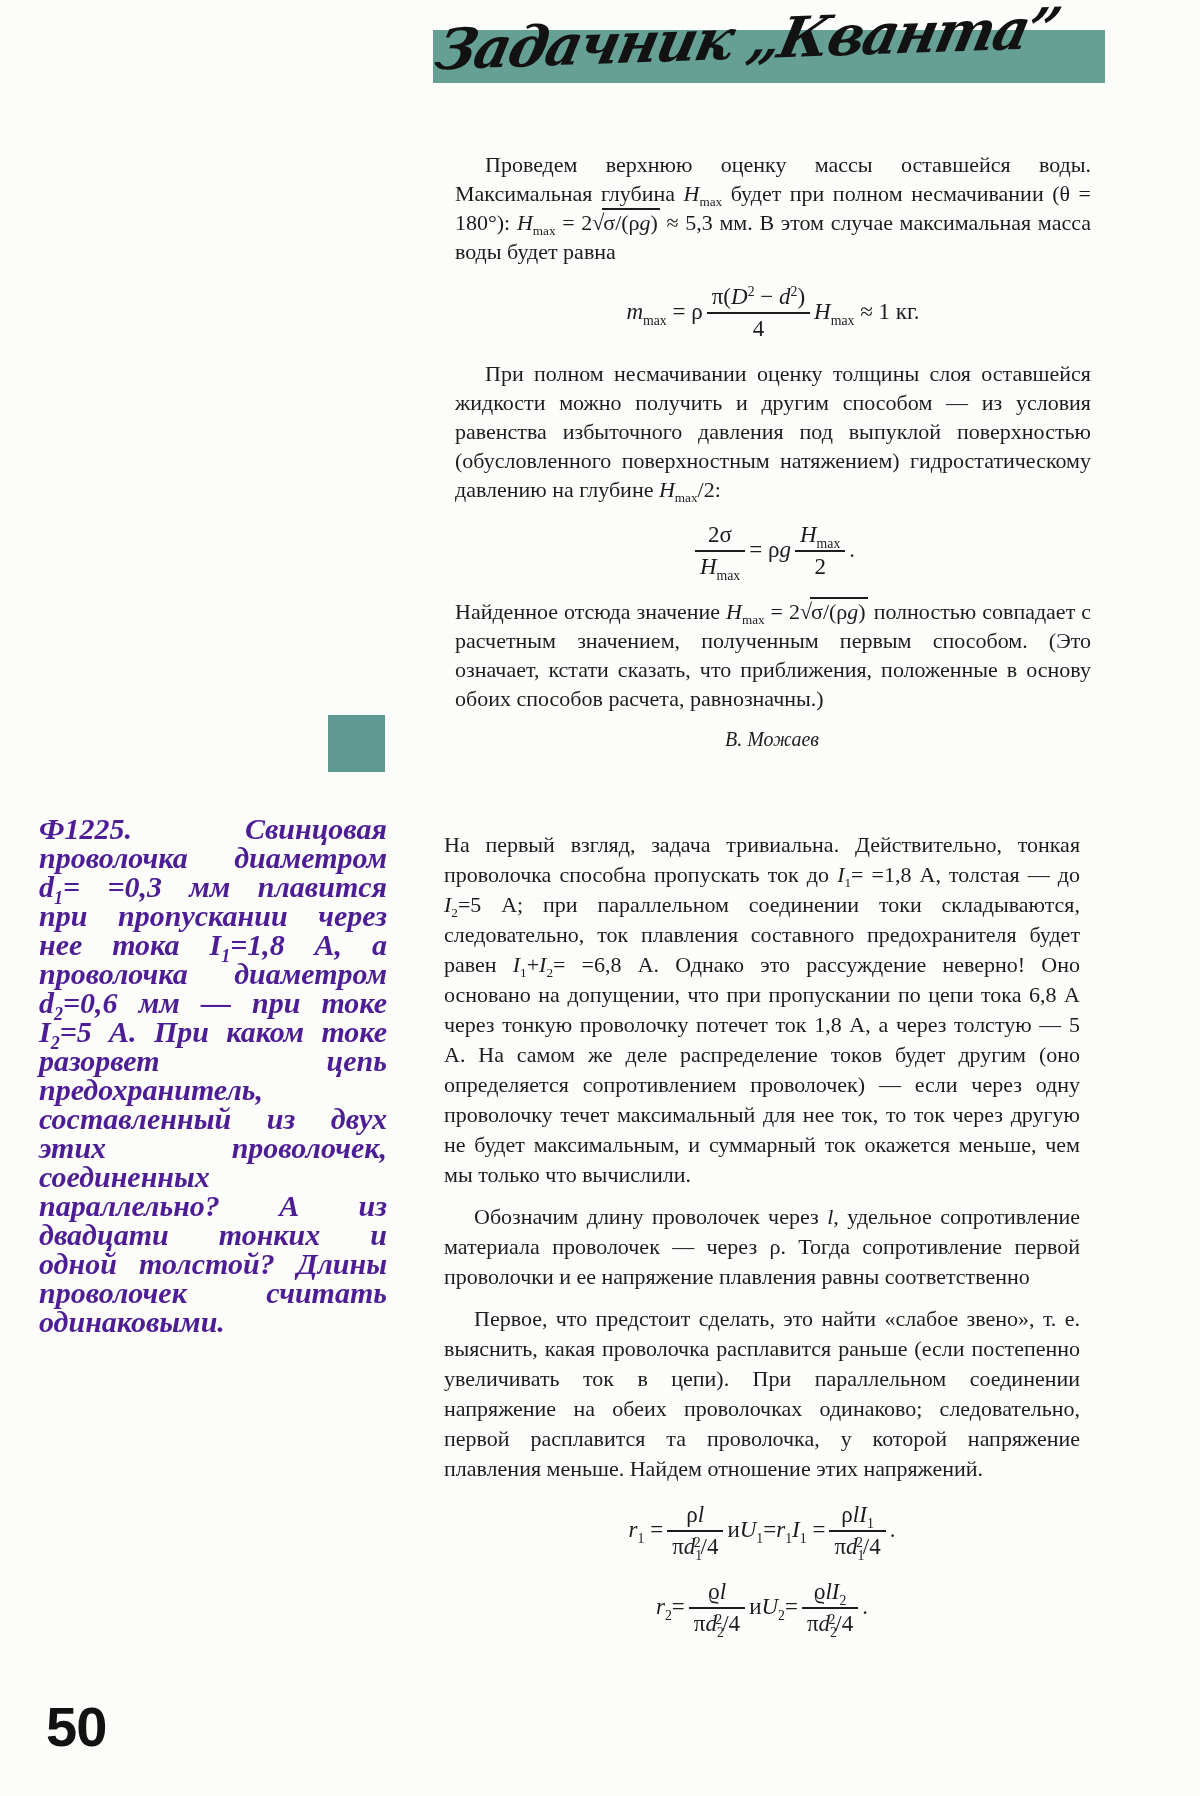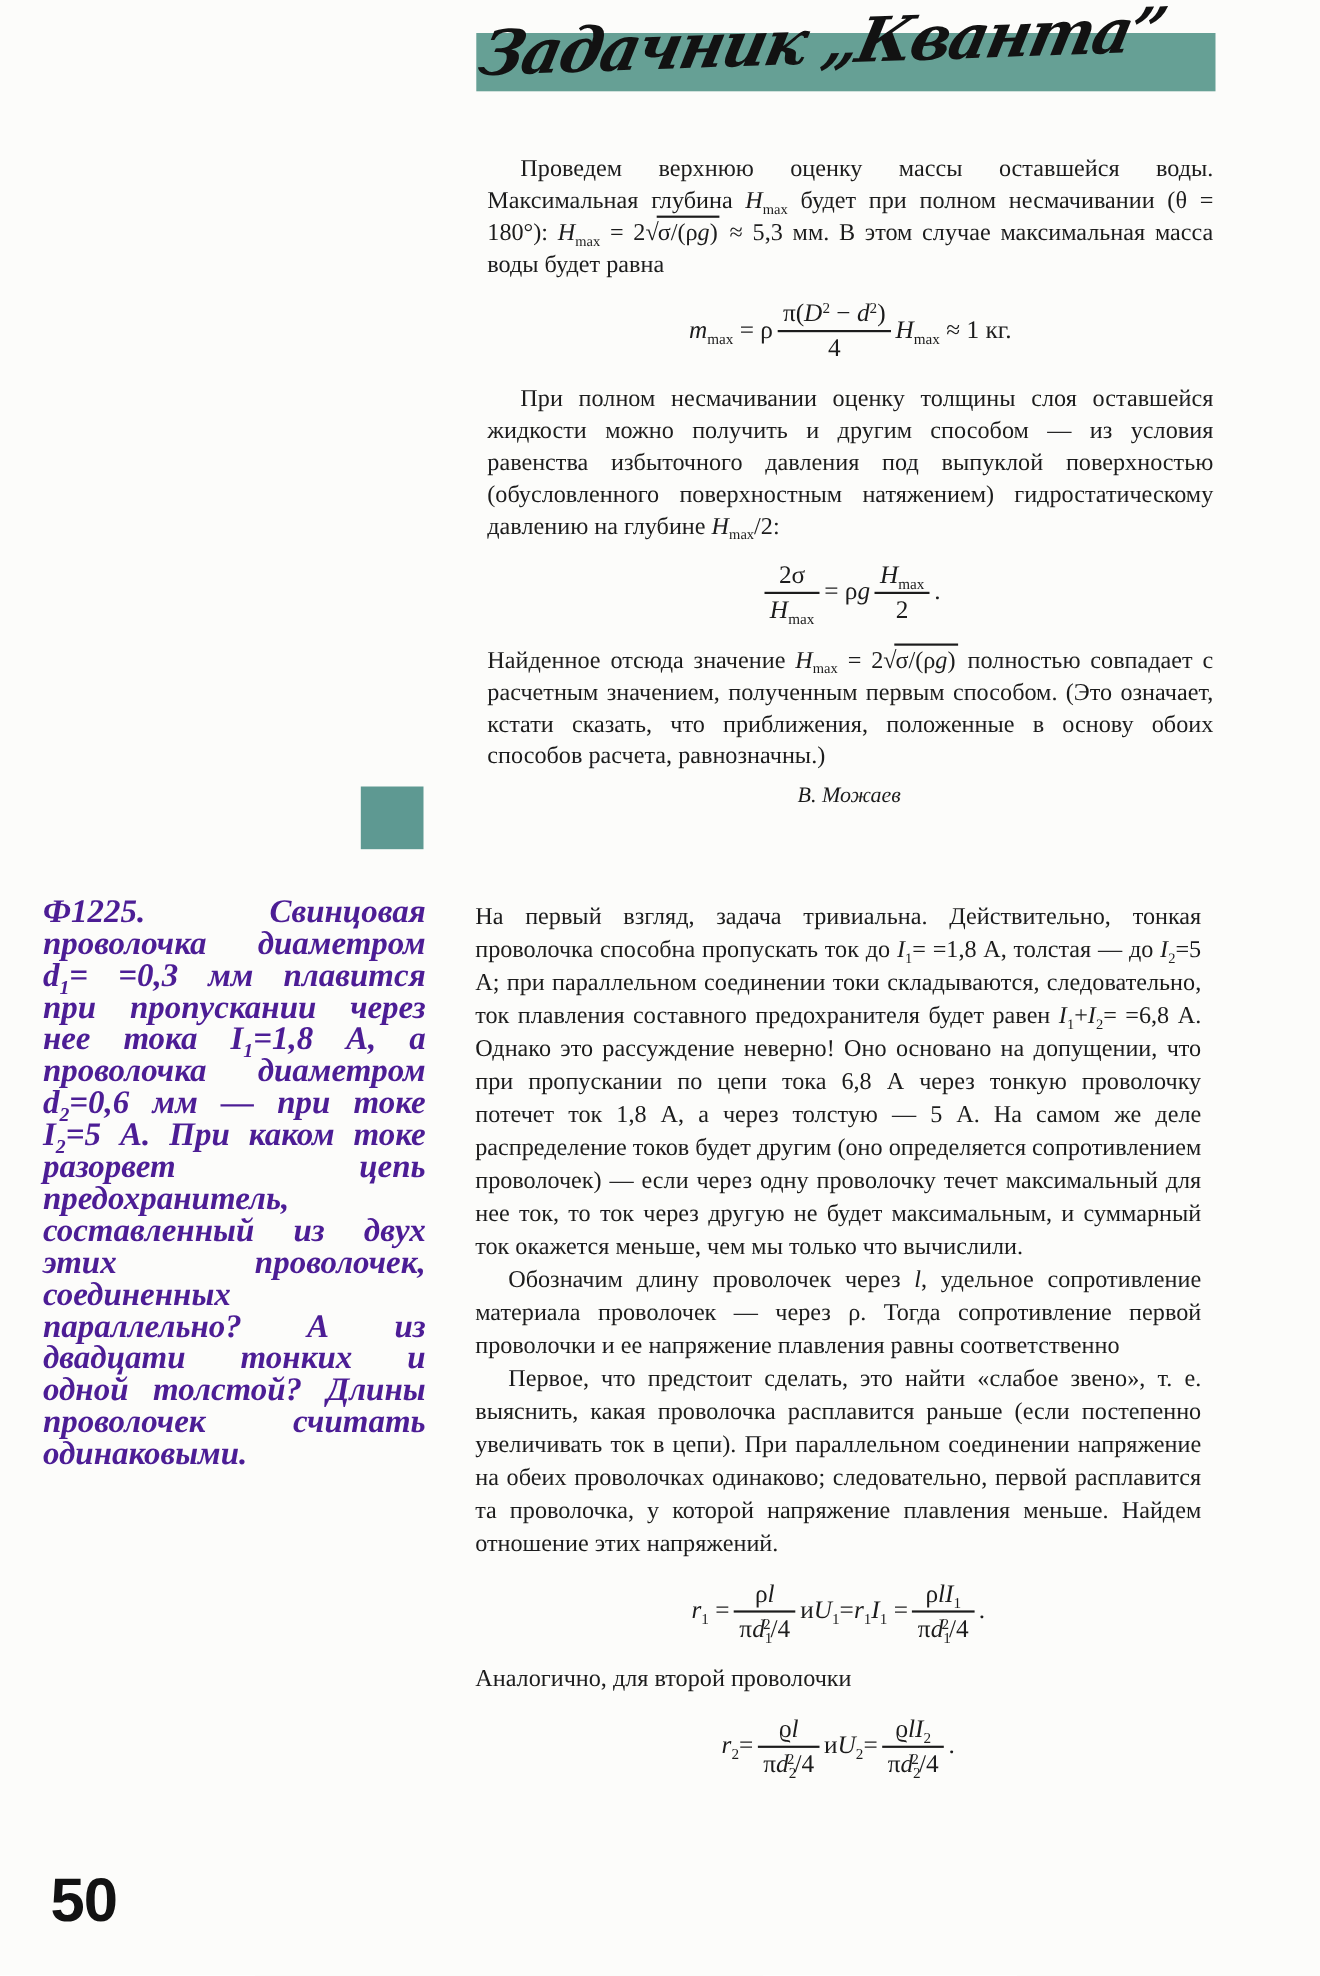--- a/index.html
+++ b/index.html
@@ -9,21 +9,21 @@
   
   .banner-bar{position:absolute;left:433px;top:30px;width:672px;height:53px;background:#66a095;}
   .banner-script{position:absolute;left:444px;top:16px;width:620px;height:100px;
         font-family:"DejaVu Serif",serif;font-style:italic;font-weight:bold;
         font-size:56px;letter-spacing:-2px;color:#121212;
         transform:rotate(-2deg) skewX(-14deg);transform-origin:left top;white-space:nowrap;}
 
   
   .col-top{position:absolute;left:443px;top:138px;width:660px;font-size:22px;line-height:29px;text-align:justify;hyphens:auto;}
   .col-bottom{position:absolute;left:432px;top:818px;width:660px;font-size:22px;line-height:30px;text-align:justify;hyphens:auto;}
-  .col-top p,.col-bottom p{margin:0;}
+  .col-top p,.col-bottom p{margin:12px;}
   .ind{text-indent:30px;}
 
   
   .sidebar{position:absolute;left:39px;top:814px;width:348px;
         font-weight:bold;font-style:italic;font-size:30px;line-height:29px;
         text-align:justify;word-spacing:4px;hyphens:auto;color:#4c1d95;font-family:Liberation Serif, serif;}
   .sidebar p{margin:0;}
 
   
   .formula{text-align:center;font-size:23px;margin:18px 0 16px 0;line-height:1.25;}
@@ -75,21 +75,20 @@
     <p>Ф1225. Свинцовая проволочка диаметром d<sub>1</sub>= =0,3 мм плавится при пропускании через нее тока I<sub>1</sub>=1,8 А, а проволочка диаметром d<sub>2</sub>=0,6 мм — при токе I<sub>2</sub>=5 А. При каком токе разорвет цепь предохранитель, составленный из двух этих проволочек, соединенных параллельно? А из двадцати тонких и одной толстой? Длины проволочек считать одинаковыми.</p>
   </div>
 
   <div class="col-bottom">
     <p>На первый взгляд, задача тривиальна. Действительно, тонкая проволочка способна пропускать ток до <i>I</i><sub>1</sub>= =1,8 А, толстая — до <i>I</i><sub>2</sub>=5 А; при параллельном соединении токи складываются, следовательно, ток плавления составного предохранителя будет равен <i>I</i><sub>1</sub>+<i>I</i><sub>2</sub>= =6,8 А. Однако это рассуждение неверно! Оно основано на допущении, что при пропускании по цепи тока 6,8 А через тонкую проволочку потечет ток 1,8 А, а через толстую — 5 А. На самом же деле распределение токов будет другим (оно определяется сопротивлением проволочек) — если через одну проволочку течет максимальный для нее ток, то ток через другую не будет максимальным, и суммарный ток окажется меньше, чем мы только что вычислили.</p>
     <p class="ind">Обозначим длину проволочек через <i>l</i>, удельное сопротивление материала проволочек — через ρ. Тогда сопротивление первой проволочки и ее напряжение плавления равны соответственно</p>
     <p class="ind">Первое, что предстоит сделать, это найти «слабое звено», т. е. выяснить, какая проволочка расплавится раньше (если постепенно увеличивать ток в цепи). При параллельном соединении напряжение на обеих проволочках одинаково; следовательно, первой расплавится та проволочка, у которой напряжение плавления меньше. Найдем отношение этих напряжений.</p>
     <div class="formula">
       <span><i>r</i><sub>1</sub> =</span><span class="frac"><span class="num">ρ<i>l</i></span><span class="den">π<i>d</i><sub>1</sub><sup>2</sup>/4</span></span><span>и</span><span><i>U</i><sub>1</sub>=<i>r</i><sub>1</sub><i>I</i><sub>1</sub> =</span><span class="frac"><span class="num">ρ<i>l</i><i>I</i><sub>1</sub></span><span class="den">π<i>d</i><sub>1</sub><sup>2</sup>/4</span></span><span>.</span>
     </div>
-    <p>Аналогично, для второй проволочки</p>
     <div class="formula">
       <span><i>r</i><sub>2</sub>=</span><span class="frac"><span class="num">ϱ<i>l</i></span><span class="den">π<i>d</i><sub>2</sub><sup>2</sup>/4</span></span><span>и</span><span><i>U</i><sub>2</sub>=</span><span class="frac"><span class="num">ϱ<i>l</i><i>I</i><sub>2</sub></span><span class="den">π<i>d</i><sub>2</sub><sup>2</sup>/4</span></span><span>.</span>
     </div>
   </div>
 
   <div class="page-number">50</div>
 
 </div>
 
 </body></html>

